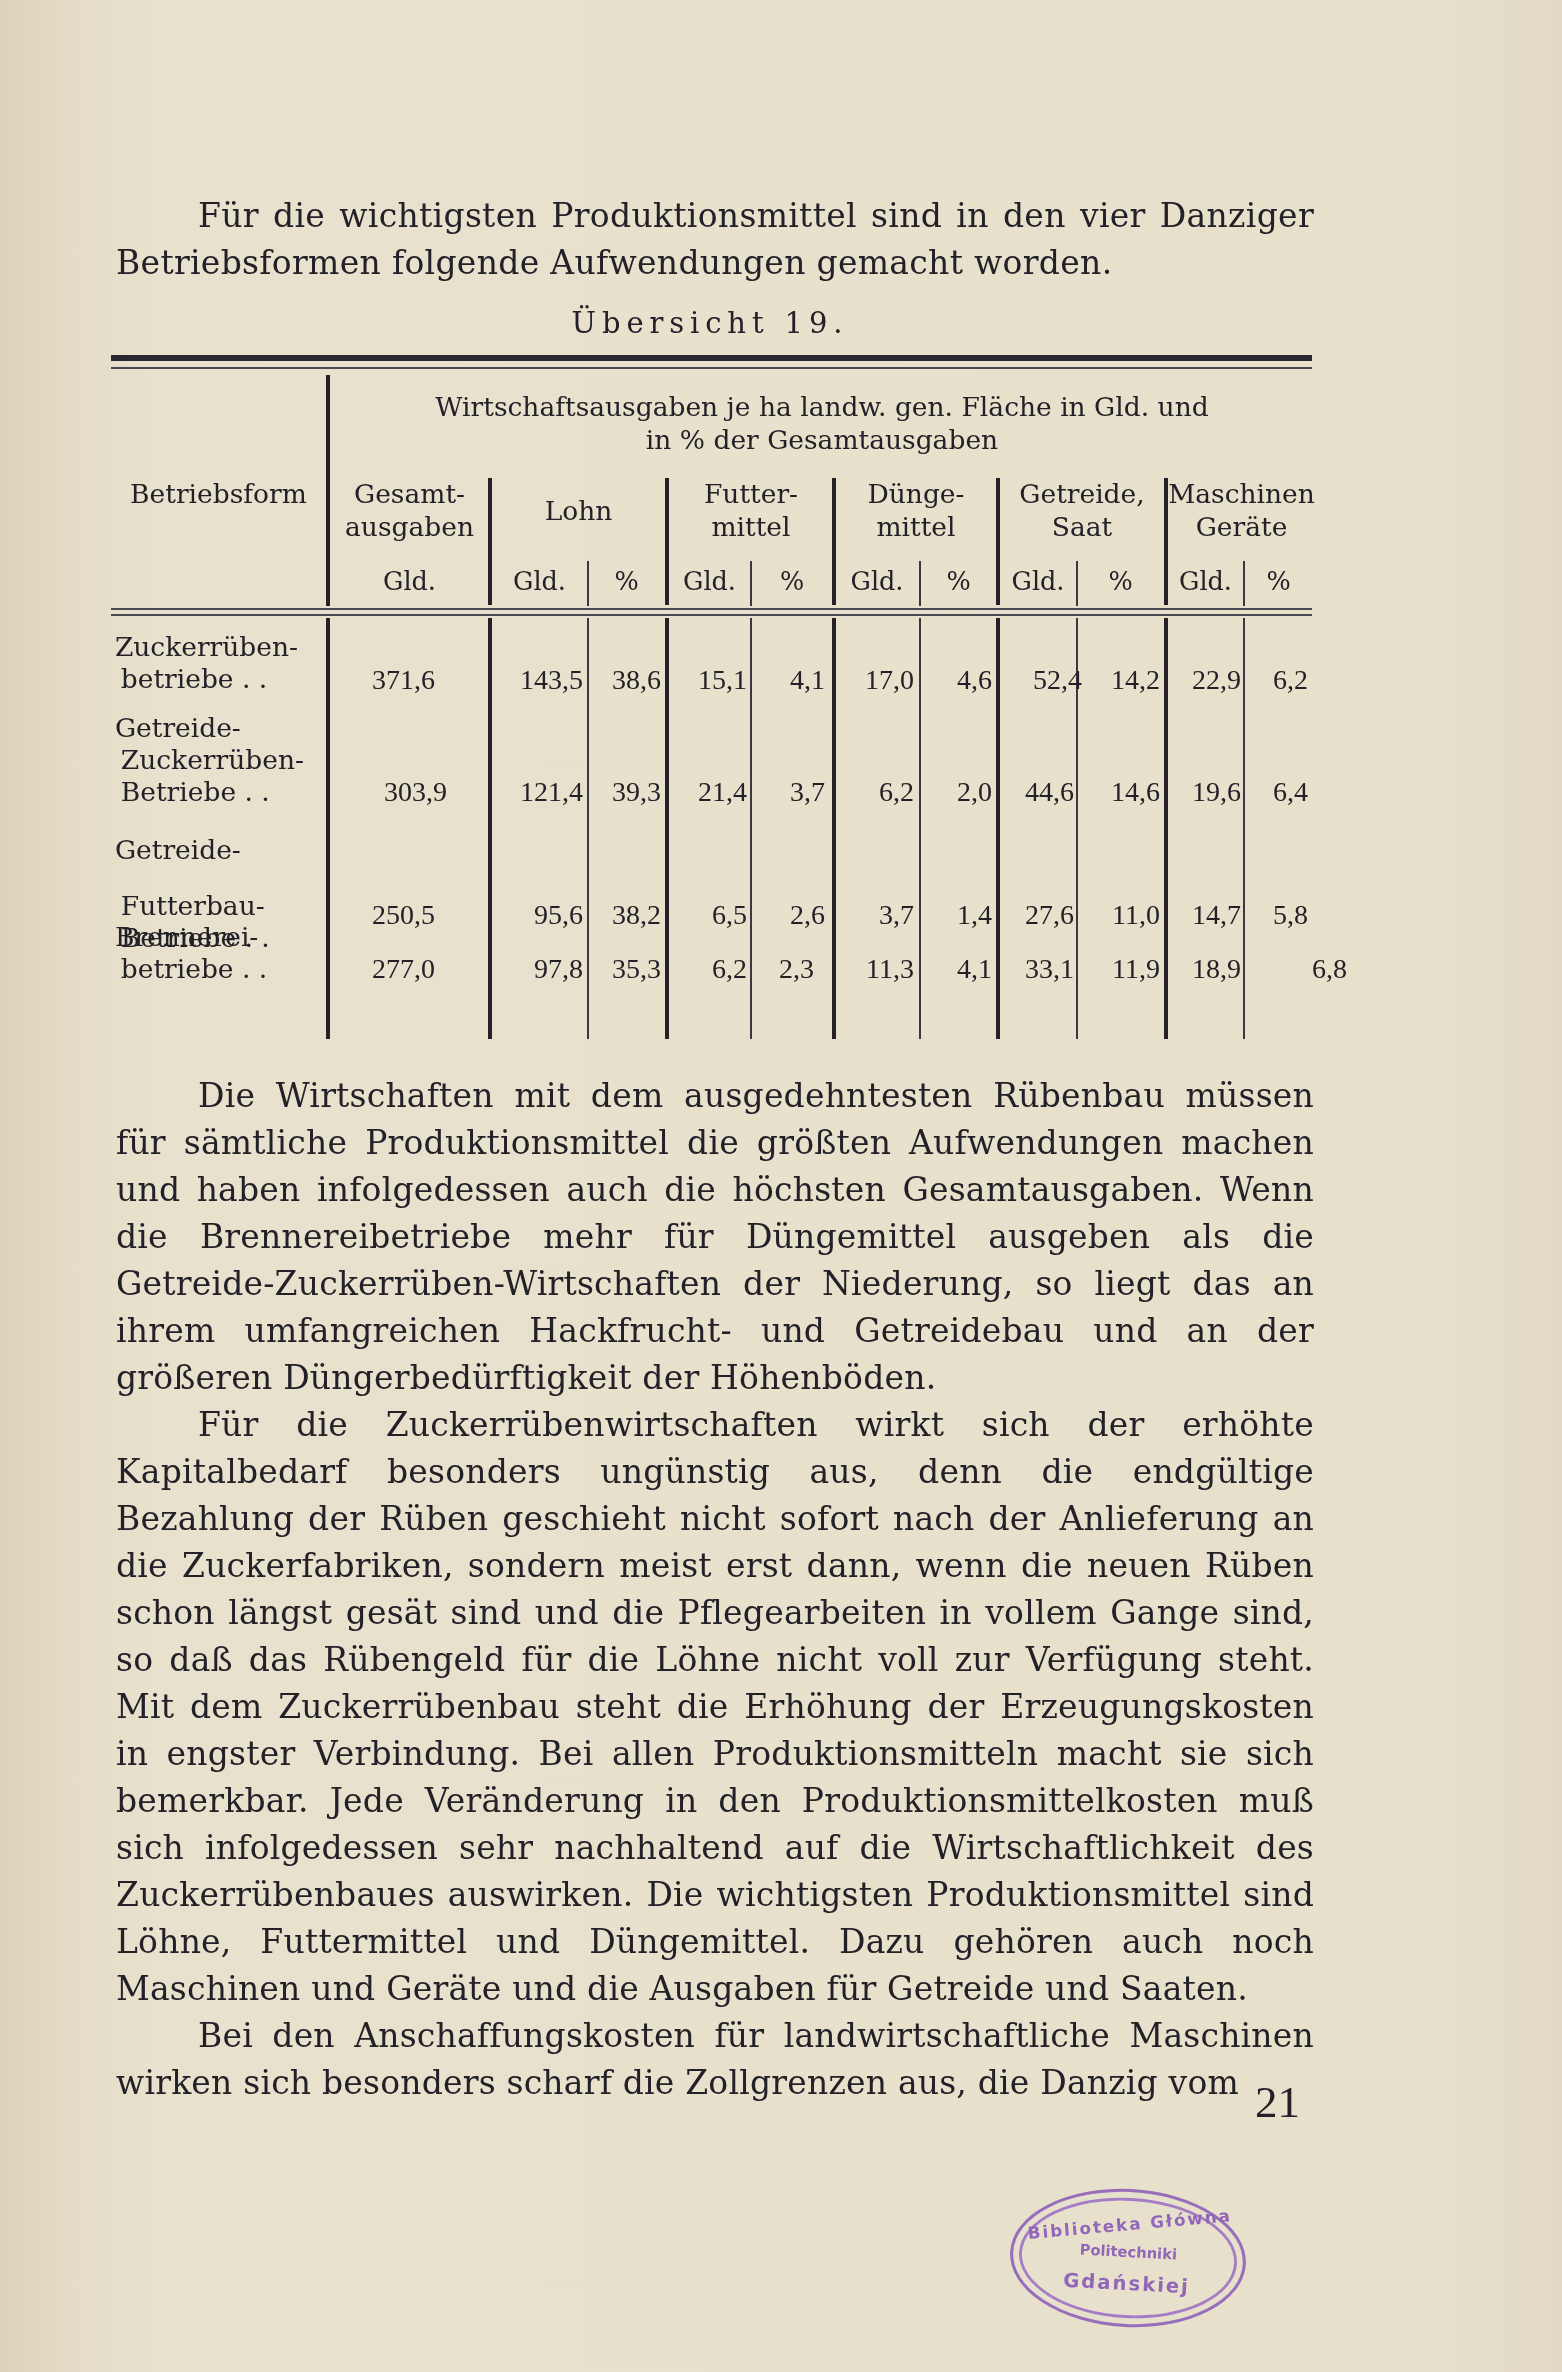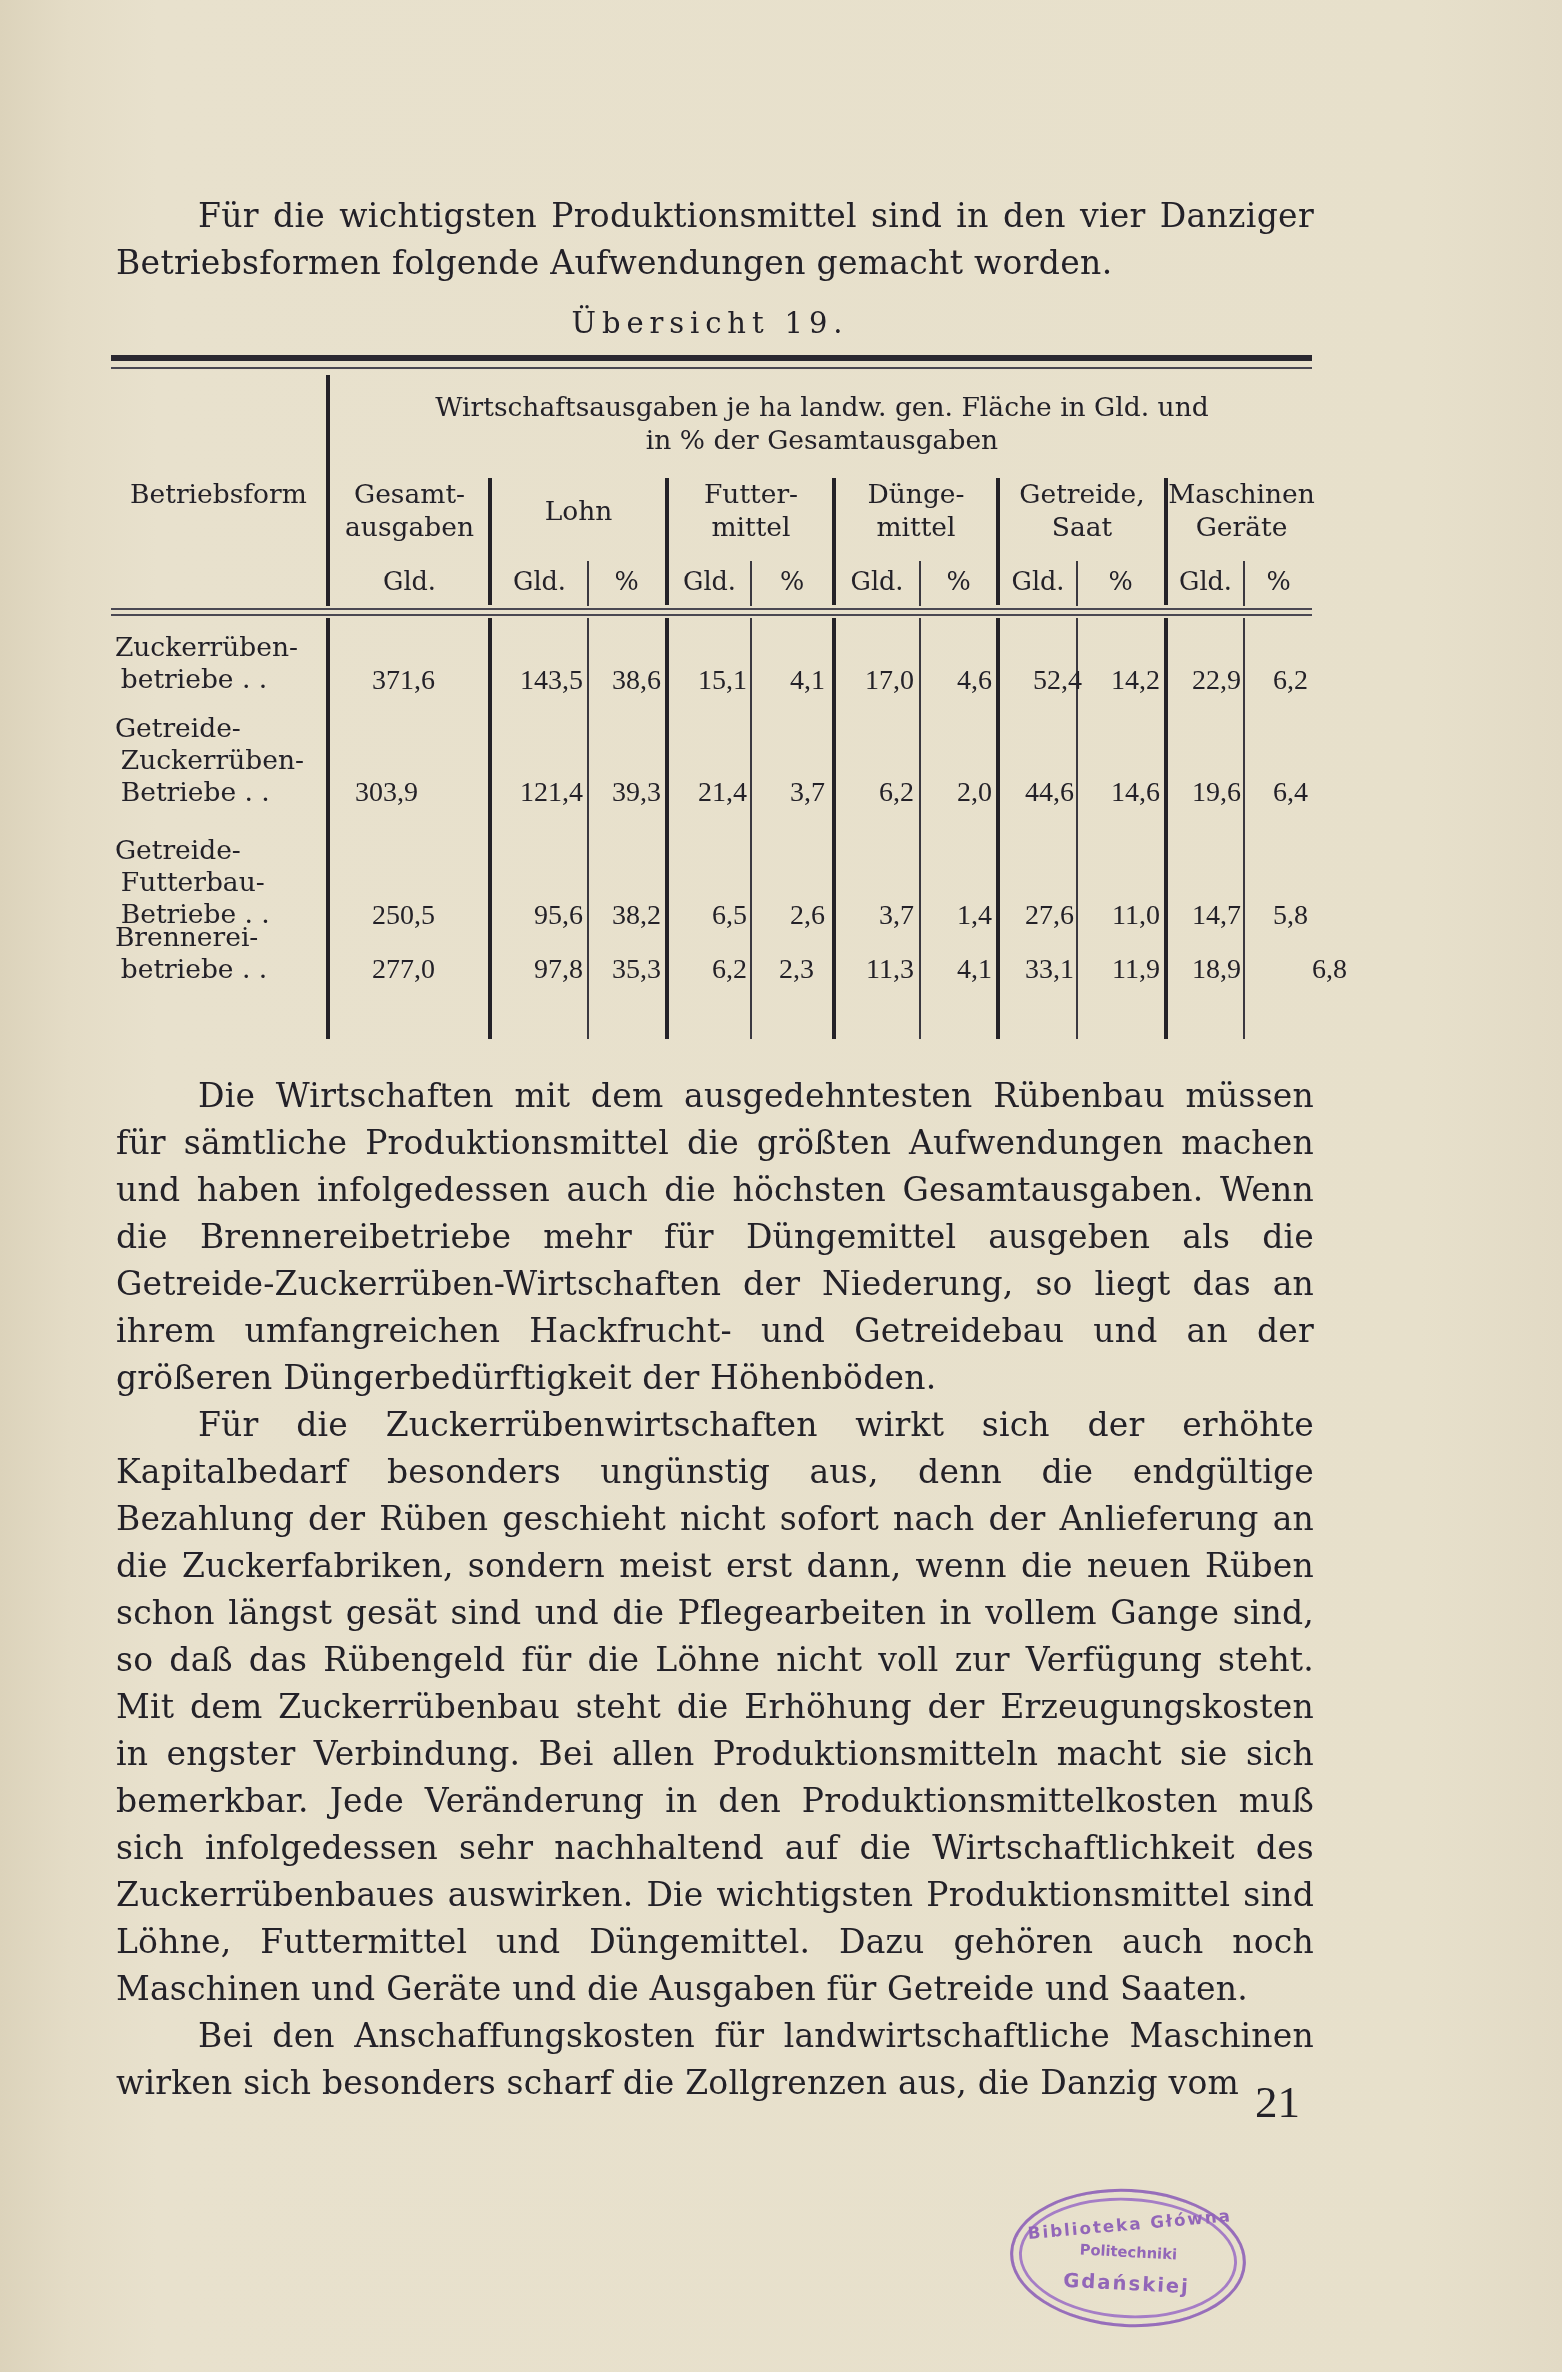--- a/index.html
+++ b/index.html
@@ -164,34 +164,34 @@
         <div class="num" style="left: 810px; width: 71px; top: 309px;">4,6</div>
         <div class="num" style="left: 889px; width: 74px; top: 309px; padding-left: 8px;">52,4</div>
         <div class="num" style="left: 967px; width: 82px; top: 309px;">14,2</div>
         <div class="num" style="left: 1057px; width: 73px; top: 309px;">22,9</div>
         <div class="num" style="left: 1134px; width: 63px; top: 309px;">6,2</div>
         <div class="rowlabel" style="top: 357px;">
           <div>Getreide-</div>
           <div style="padding-left: 5.9px;">Zuckerrüben-</div>
           <div style="padding-left: 5.9px;">Betriebe . .</div>
         </div>
-        <div class="num center" style="left: 202px; width: 147px; top: 421px; text-align: center;">303,9</div>
+        <div class="num center" style="left: 231px; width: 147px; top: 421px; text-align: center;">303,9</div>
         <div class="num" style="left: 381px; width: 91px; top: 421px;">121,4</div>
         <div class="num" style="left: 478px; width: 72px; top: 421px;">39,3</div>
         <div class="num" style="left: 558px; width: 78px; top: 421px;">21,4</div>
         <div class="num" style="left: 641px; width: 73px; top: 421px;">3,7</div>
         <div class="num" style="left: 725px; width: 78px; top: 421px;">6,2</div>
         <div class="num" style="left: 810px; width: 71px; top: 421px;">2,0</div>
         <div class="num" style="left: 889px; width: 74px; top: 421px;">44,6</div>
         <div class="num" style="left: 967px; width: 82px; top: 421px;">14,6</div>
         <div class="num" style="left: 1057px; width: 73px; top: 421px;">19,6</div>
         <div class="num" style="left: 1134px; width: 63px; top: 421px;">6,4</div>
         <div class="rowlabel" style="top: 479px;">
           <div>Getreide-</div>
-          <div style="padding-left: 5.9px;">Futterbau-</div>
+          <div style="padding-left: 5.9px; margin-top: 24px;">Futterbau-</div>
           <div style="padding-left: 5.9px;">Betriebe . .</div>
         </div>
         <div class="num center" style="left: 219px; width: 147px; top: 544px;">250,5</div>
         <div class="num" style="left: 381px; width: 91px; top: 544px;">95,6</div>
         <div class="num" style="left: 478px; width: 72px; top: 544px;">38,2</div>
         <div class="num" style="left: 558px; width: 78px; top: 544px;">6,5</div>
         <div class="num" style="left: 641px; width: 73px; top: 544px;">2,6</div>
         <div class="num" style="left: 725px; width: 78px; top: 544px;">3,7</div>
         <div class="num" style="left: 810px; width: 71px; top: 544px;">1,4</div>
         <div class="num" style="left: 889px; width: 74px; top: 544px;">27,6</div>

